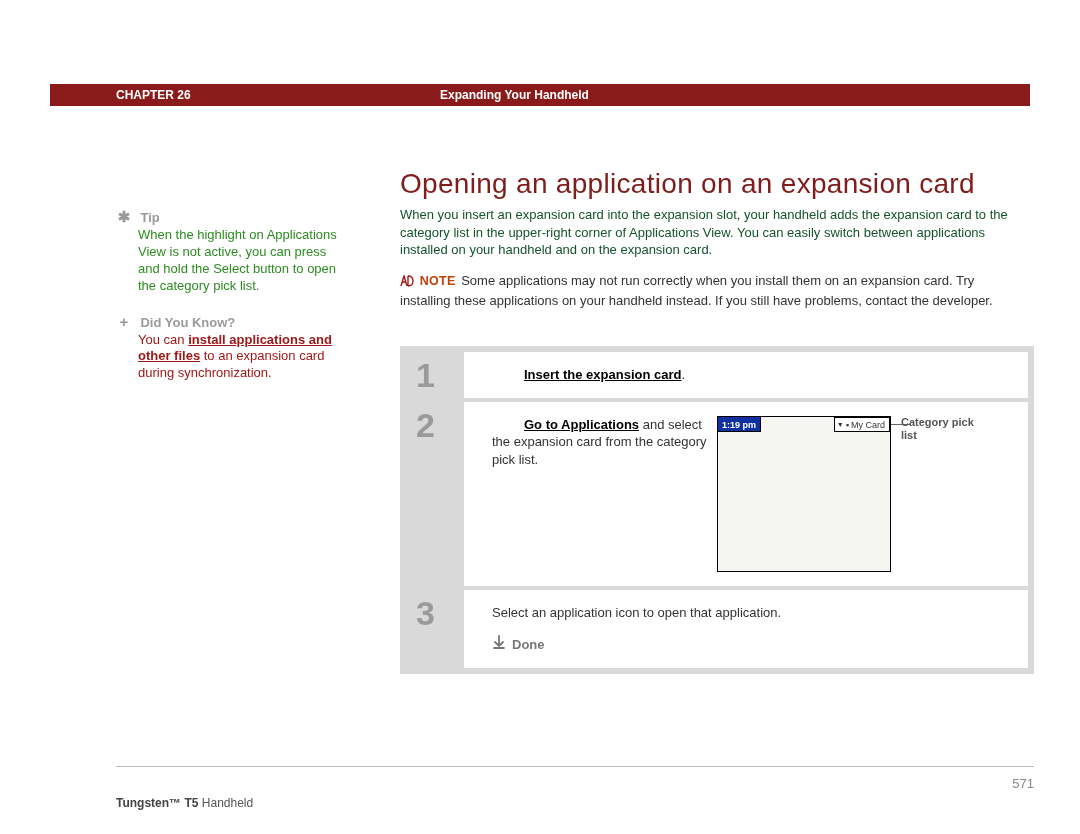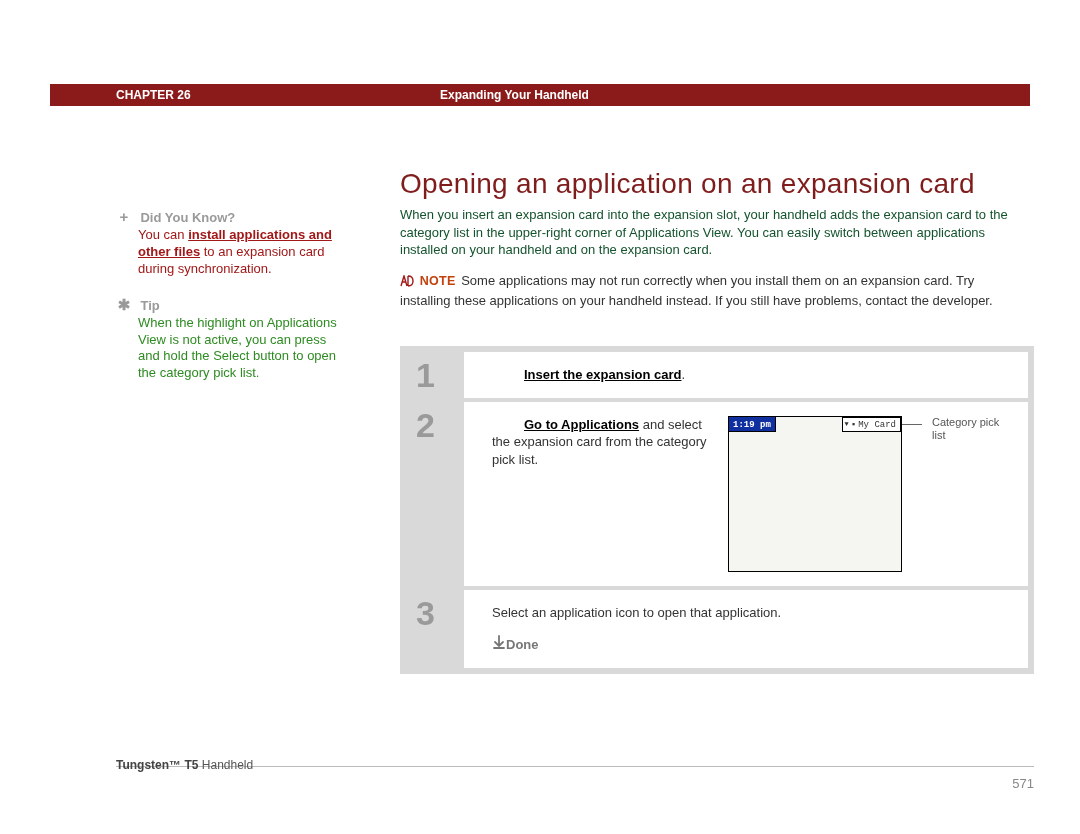--- a/index.html
+++ b/index.html
@@ -32,51 +32,51 @@
   .dyk a { color: #a11818; text-decoration: underline; font-weight: bold; }
   .tip .sb-body { color: #2e8b22; }
 
   
   .steps { position: absolute; left: 400px; top: 346px; width: 634px; background: #d9d9d9; padding: 4px; }
   .steprow { display: flex; align-items: stretch; }
   .stepnum { width: 60px; min-height: 44px; display: flex; align-items: flex-start; justify-content: flex-start; padding: 6px 0 0 12px; font-size: 34px; font-weight: bold; color: #9a9a9a; font-family: Arial, sans-serif; }
   .stepbody { flex: 1; background: #fff; margin: 2px 2px 2px 0; padding: 14px 14px 14px 28px; font-size: 13px; color: #333; line-height: 1.35; position: relative; }
   .steplink { font-weight: bold; text-decoration: underline; color: #000; margin-left: 32px; }
   .row3 .stepbody { padding-bottom: 14px; }
-  .done { margin-top: 14px; font-weight: bold; color: #777; display: flex; align-items: center; }
+  .done { margin-top: 14px; font-weight: bold; color: #777; display: flex; align-items: center; gap: 6px; }
   .done-arrow { display: inline-block; }
 
   
-  .step2-wrap { display: flex; gap: 16px; align-items: flex-start; }
+  .step2-wrap { display: flex; gap: 5px; align-items: flex-start; }
   .step2-text { width: 220px; }
   .step2-fig { position: relative; }
 
   
   .shot { width: 174px; height: 156px; border: 1.5px solid #000; background: #f5f5f1; position: relative; }
-  .shot-bar { height: 16px; display: flex; align-items: center; font-family: Liberation Mono, monospace; }
+  .shot-bar { height: 16px; display: flex; align-items: center; }
   .shot-time { background: #1030a0; color: #fff; font-size: 9px; font-weight: bold; padding: 2px 4px 0 4px; border: 1px solid #000; border-top: none; border-left: none; display: flex; align-items: center; }
   .shot-gap { flex: 1; }
   .shot-cat { background: #fff; border: 1px solid #000; font-size: 9px; padding: 1px 4px 0 2px; display: flex; align-items: center; gap: 2px; }
   .shot-cat .tri { font-size: 7px; }
   .shot-icons { position: absolute; top: 22px; left: 8px; display: flex; gap: 10px; }
   .app { width: 46px; text-align: center; font-size: 8.5px; font-family: Arial; color: #000; }
   .app .ico { width: 28px; height: 26px; margin: 0 auto 1px; border: 1px solid #000; border-radius: 3px; background: #e8e8e8; position: relative; overflow: hidden; }
   .ico.p1::after { content: ""; position: absolute; inset: 3px; background: radial-gradient(circle at 50% 60%, #bfcfe8 40%, transparent 41%); border-radius: 50% 50% 0 0; }
   .ico.p1 .lbl { position:absolute; bottom:0; left:0; right:0; font-size:5.5px; font-weight:bold; color:#a11818; text-align:center; line-height:1; }
   .ico.sol { background: linear-gradient(#fff,#fff); }
   .ico.sol::before{content:"";position:absolute;left:3px;top:3px;width:9px;height:18px;background:#a11818;border:1px solid #000;}
   .ico.sol::after{content:"";position:absolute;left:13px;top:3px;width:9px;height:18px;background:#fff;border:1px solid #000;}
 
   
   .callout-line { position: absolute; top: 8px; left: 174px; width: 20px; height: 1px; background: #666; }
-  .callout-label { position: absolute; top: 0px; left: 204px; width: 80px; font-size: 11px; color: #555; line-height: 1.2; }
+  .callout-label { position: absolute; top: 0px; left: 184px; width: 80px; font-size: 11px; color: #555; line-height: 1.2; font-weight: bold; }
 
   
   .footer-rule { position: absolute; left: 116px; top: 766px; width: 918px; height: 1px; background: #bbb; }
-  .footer-left { position: absolute; left: 116px; top: 758px; font-size: 12px; color: #555; }
+  .footer-left { position: absolute; left: 116px; top: 796px; font-size: 12px; color: #555; }
   .footer-left b { color: #444; font-weight: bold; }
   .footer-right { position: absolute; right: 46px; top: 776px; font-size: 13px; color: #888; }
 </style>
 </head>
 <body>
 
 <div class="page">
 
   <div class="redbar">
     <div class="chapter">CHAPTER 26</div>
@@ -91,31 +91,31 @@
     <span class="note-icon">
       <svg width="14" height="12" viewBox="0 0 14 12">
           <path d="M1 11 L4 1 L7 11 M2.3 7 H5.7 M8 1 L8 11 M8 11 Q13 11 13 6 Q13 1 8 1" fill="none" stroke="#a11818" stroke-width="1.4"></path>
         </svg>
     </span>
     <span class="note-label">NOTE</span>
     <span>Some applications may not run correctly when you install them on an expansion card. Try installing these applications on your handheld instead. If you still have problems, contact the developer.</span>
   </div>
 
   <div class="sidebar">
+    <div class="sb-block tip">
+      <span class="sb-icon">✱</span>
+      <span class="sb-title">Tip</span>
+      <div class="sb-body">When the highlight on Applications View is not active, you can press and hold the Select button to open the category pick list.</div>
+    </div>
     <div class="sb-block dyk">
       <span class="sb-icon">+</span>
       <span class="sb-title">Did You Know?</span>
       <div class="sb-body">
         <span>You can </span><a href="#">install applications and other files</a><span> to an expansion card during synchronization.</span>
       </div>
-    </div>
-    <div class="sb-block tip">
-      <span class="sb-icon">✱</span>
-      <span class="sb-title">Tip</span>
-      <div class="sb-body">When the highlight on Applications View is not active, you can press and hold the Select button to open the category pick list.</div>
     </div>
   </div>
 
   <div class="steps">
 
     <div class="steprow">
       <div class="stepnum">1</div>
       <div class="stepbody">
         <a href="#" class="steplink">Insert the expansion card</a><span>.</span>
       </div>

